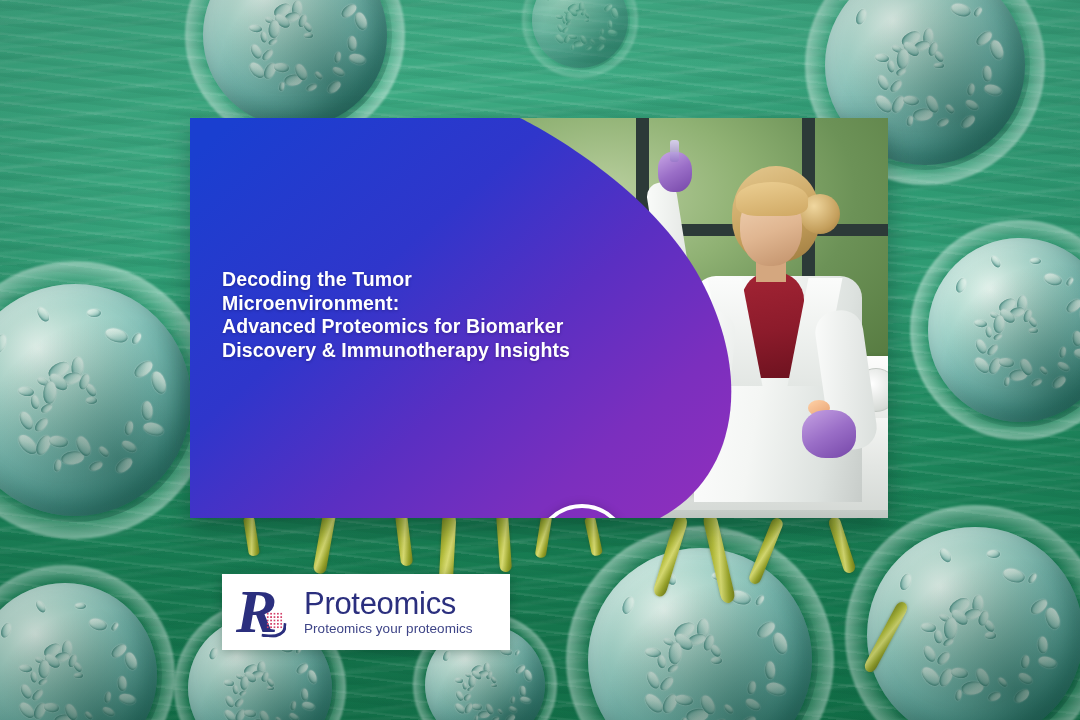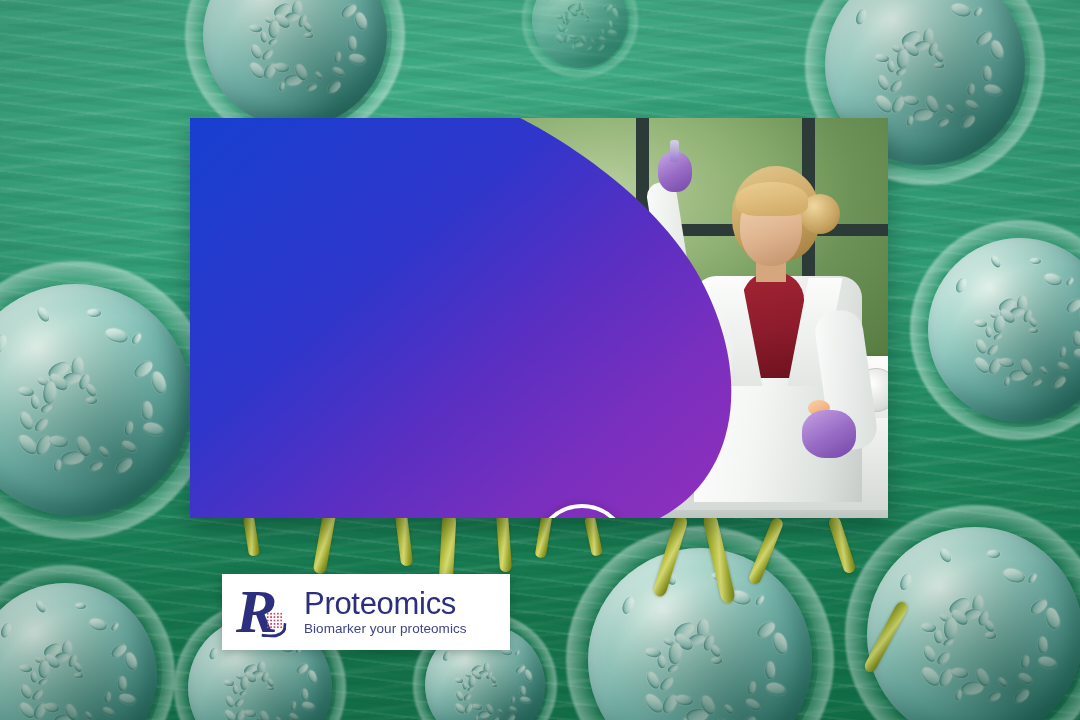--- a/index.html
+++ b/index.html
@@ -1421,29 +1421,33 @@
         <stop offset="0%" stop-color="#1a3fd0"></stop>
         <stop offset="34%" stop-color="#2f36cb"></stop>
         <stop offset="58%" stop-color="#5a2fc2"></stop>
         <stop offset="80%" stop-color="#7b2fbe"></stop>
         <stop offset="100%" stop-color="#8f2fbd"></stop>
       </linearGradient>
     </defs>
     <path d="M0,0 L330,0 C330,0 455,60 510,160 C565,262 545,360 470,400 L0,400 Z" fill="url(#cardGrad)"></path>
   </svg>
 
+  <div id="video-title">Decoding the Tumor
+Microenvironment:
+Advanced Proteomics for Biomarker
+Discovery &amp; Immunotherapy Insights</div>
 
   <div id="play-button">
     
   </div>
 </div>
 
 <div id="logo-box">
   <div id="logo-mark">
     <div class="r-glyph">R</div>
     <div class="r-tail"></div>
     <div class="array"></div>
   </div>
   <div id="logo-text">
     <div id="logo-name">Proteomics</div>
-    <div id="logo-tagline">Biomarker your proteomics</div>
+    <div id="logo-tagline">Proteomics your proteomics</div>
   </div>
 </div>
 
 </body></html>

